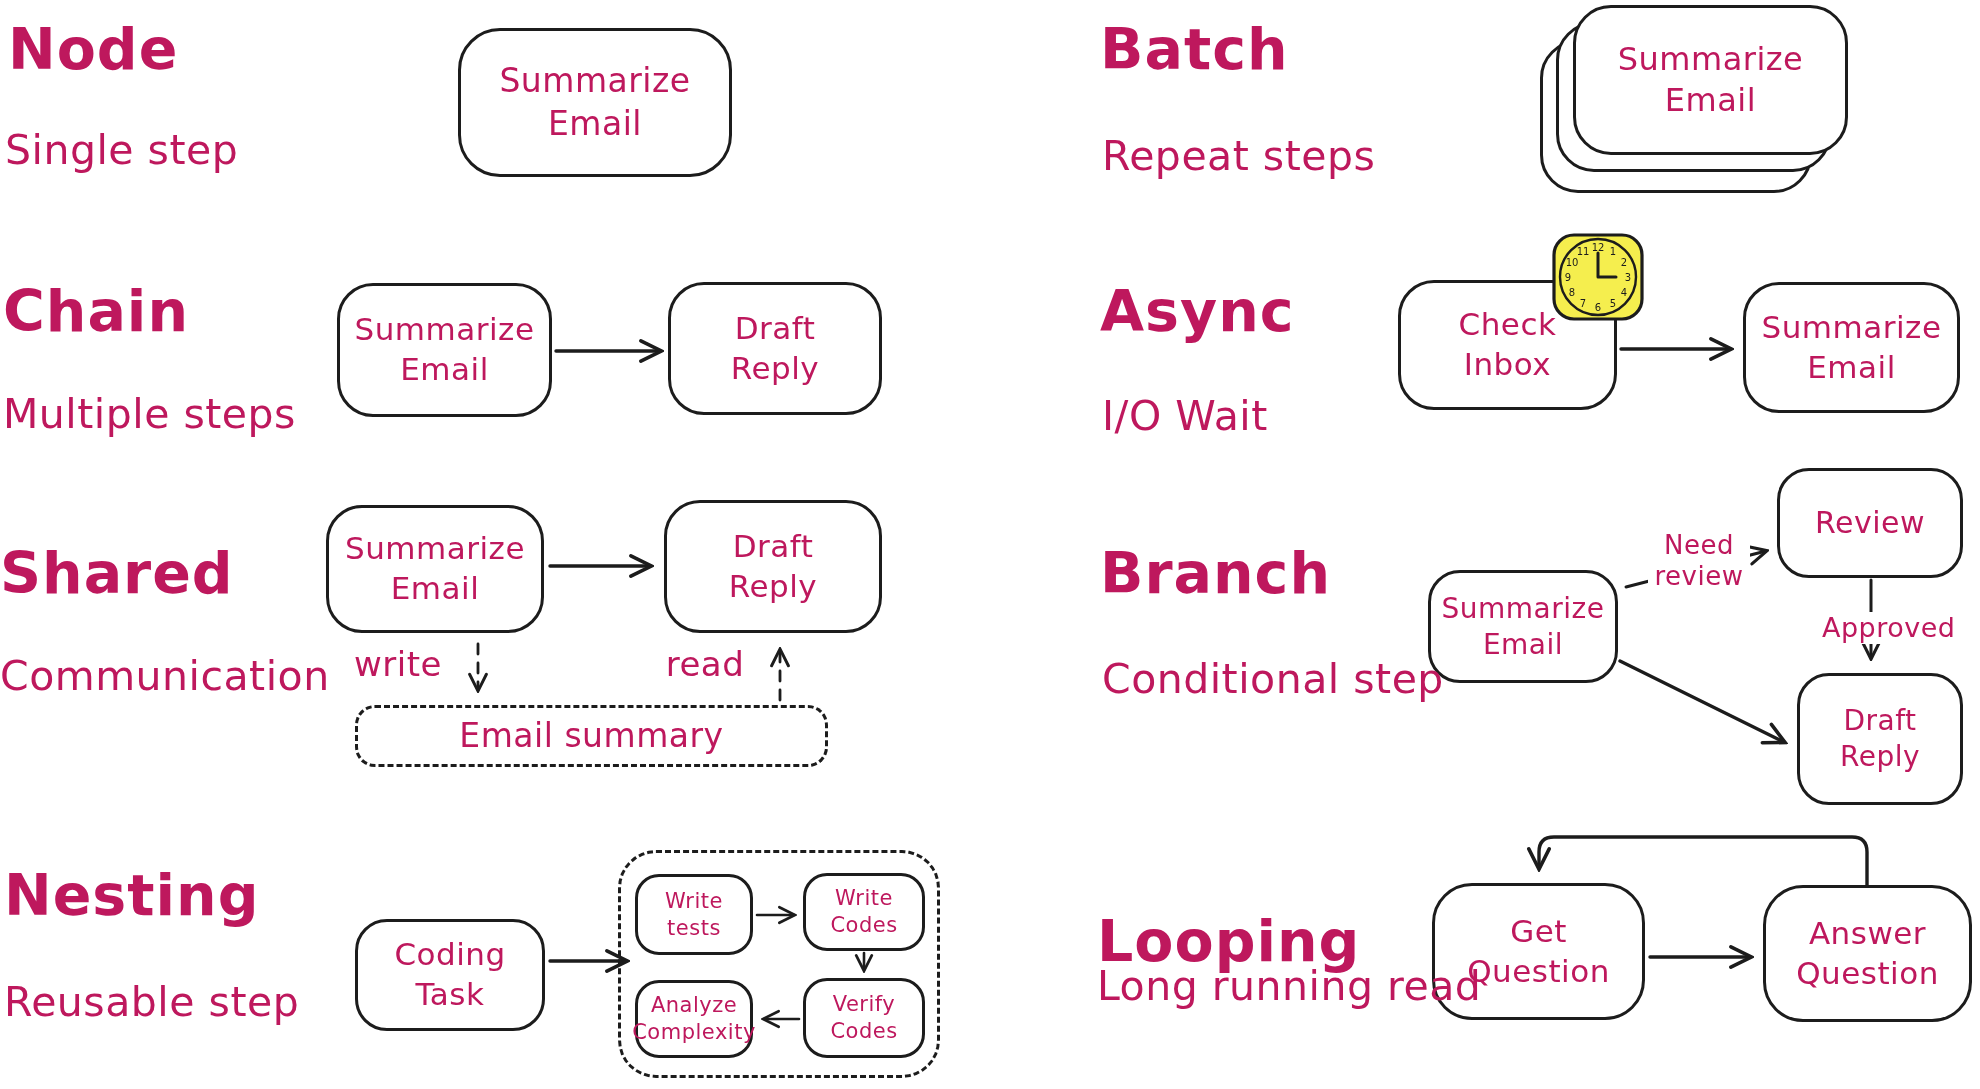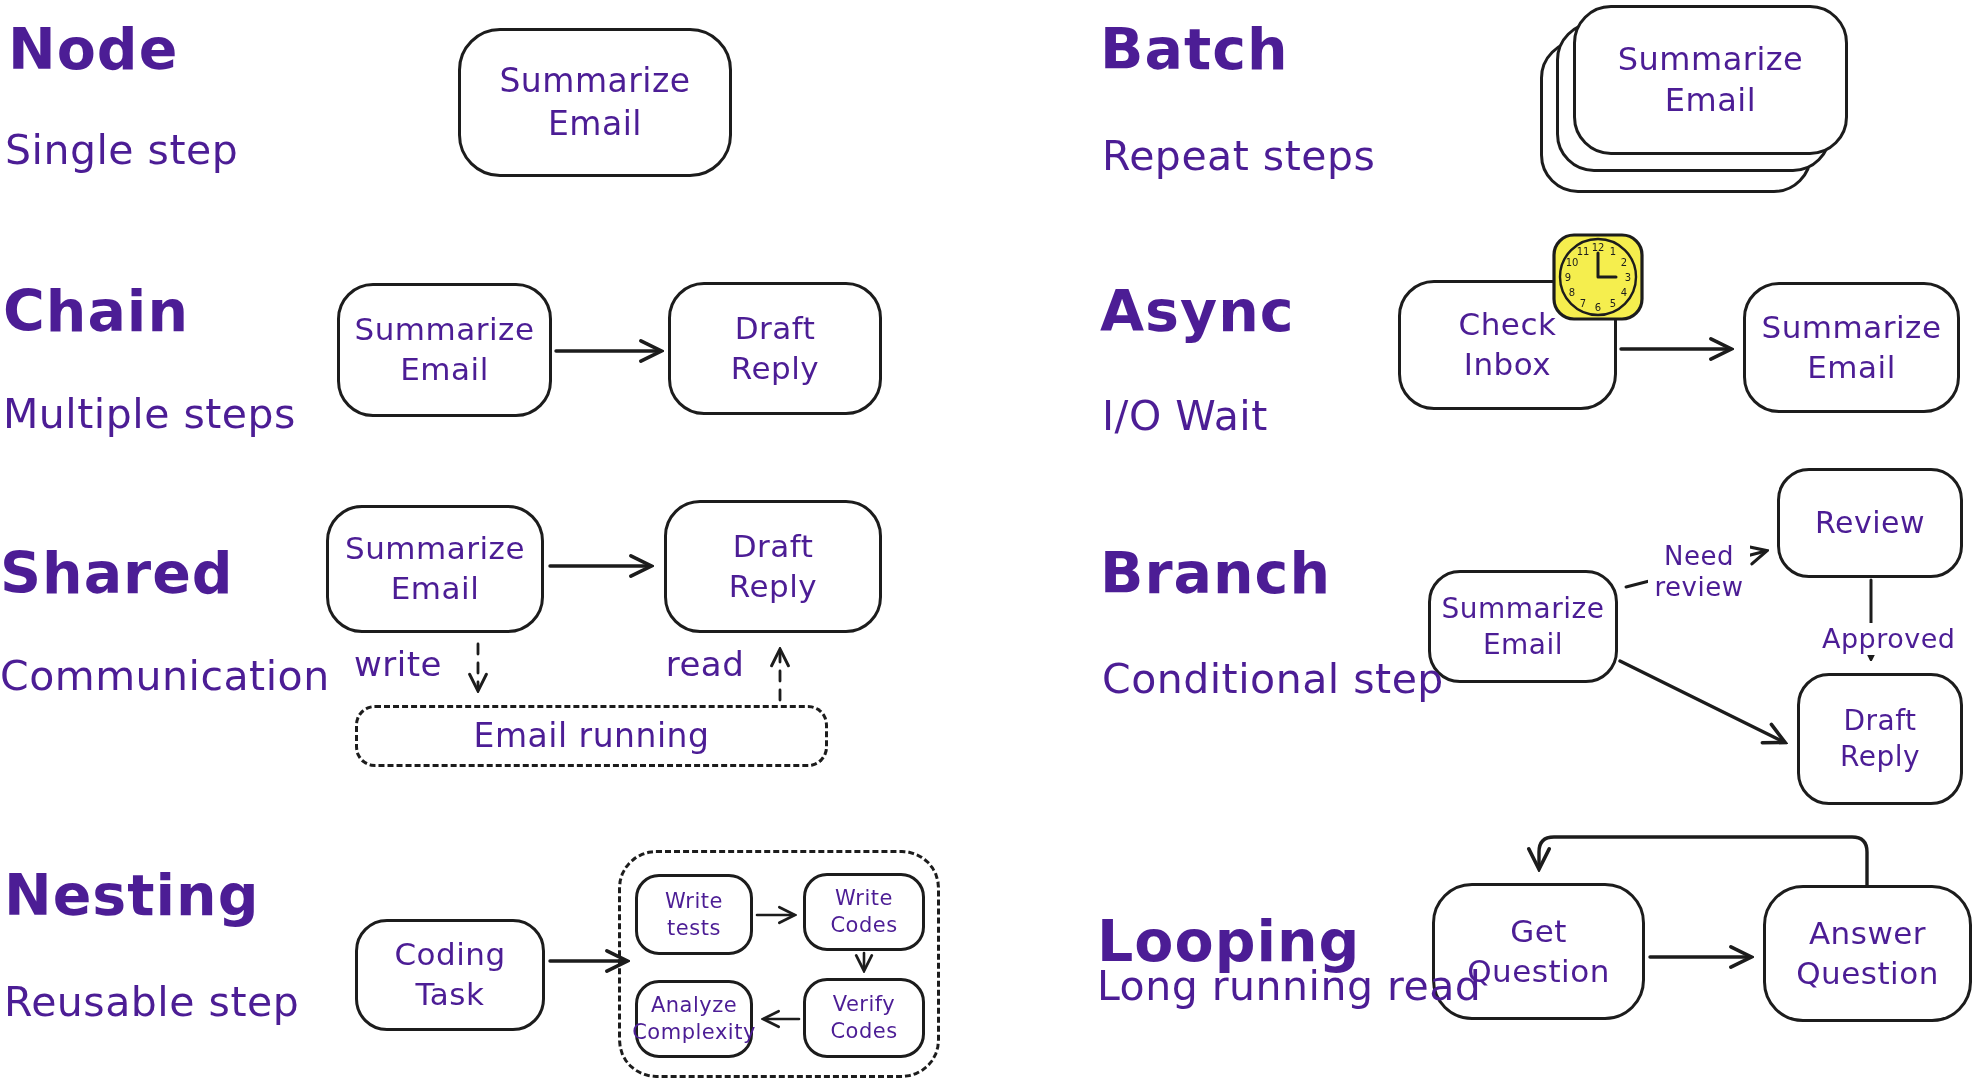--- a/index.html
+++ b/index.html
@@ -1,39 +1,39 @@
 <!DOCTYPE html>
 <html><head>
 <meta charset="utf-8">
 <style>
   html,body{margin:0;padding:0;background:#ffffff;}
   .canvas{
     position:relative;width:1980px;height:1089px;background:#ffffff;overflow:hidden;
-    font-family:"DejaVu Sans",sans-serif;color:#4c1d95;
+    font-family:"DejaVu Sans",sans-serif;color:#be185d;
   }
   .sec-title{
     position:absolute;font-size:57px;font-weight:700;letter-spacing:1px;
     white-space:nowrap;z-index:3;
   }
   .sec-sub{
     position:absolute;font-size:41px;font-weight:400;letter-spacing:0.5px;
     white-space:nowrap;z-index:3;
   }
   .node-box{
     position:absolute;box-sizing:border-box;background:#ffffff;
     border:3.4px solid #1c1c1c;display:flex;align-items:center;justify-content:center;
     text-align:center;z-index:2;
   }
   .node-label{white-space:pre-line;line-height:1.28;letter-spacing:0.5px;}
   .dashed{border-style:dashed;}
   .edge-label{
     position:absolute;z-index:4;text-align:center;letter-spacing:0.5px;line-height:1.2;
     white-space:pre-line;
   }
-  .edge-label.bg{background:#ffffff;padding:0 4px;margin-top:11px;}
+  .edge-label.bg{background:#ffffff;padding:0 4px;}
   #connectors{position:absolute;left:0;top:0;z-index:3;pointer-events:none;}
   .clock{position:absolute;z-index:5;}
 </style>
 </head>
 <body>
 
 <div class="canvas">
 
   <div class="sec-title" style="left:8px;top:16px;">Node</div>
   <div class="sec-sub" style="left:5px;top:126px;">Single step</div>
@@ -77,21 +77,21 @@
     <span class="node-label">Summarize
 Email</span>
   </div>
   <div class="node-box" style="left:664px;top:500px;width:218px;height:133px;border-radius:36px;font-size:31px;">
     <span class="node-label">Draft
 Reply</span>
   </div>
   <div class="edge-label" style="left:350px;top:644px;width:96px;font-size:34px;">write</div>
   <div class="edge-label" style="left:660px;top:644px;width:90px;font-size:34px;">read</div>
   <div class="node-box dashed" style="left:355px;top:705px;width:473px;height:62px;border-radius:20px;font-size:33px;">
-    <span class="node-label">Email running</span>
+    <span class="node-label">Email summary</span>
   </div>
 
   <div class="node-box" style="left:355px;top:919px;width:190px;height:112px;border-radius:32px;font-size:31px;">
     <span class="node-label">Coding
 Task</span>
   </div>
   <div class="node-box dashed" style="left:618px;top:850px;width:322px;height:228px;border-radius:38px;"></div>
   <div class="node-box" style="left:635px;top:874px;width:118px;height:81px;border-radius:24px;font-size:21px;">
     <span class="node-label">Write
 tests</span>

